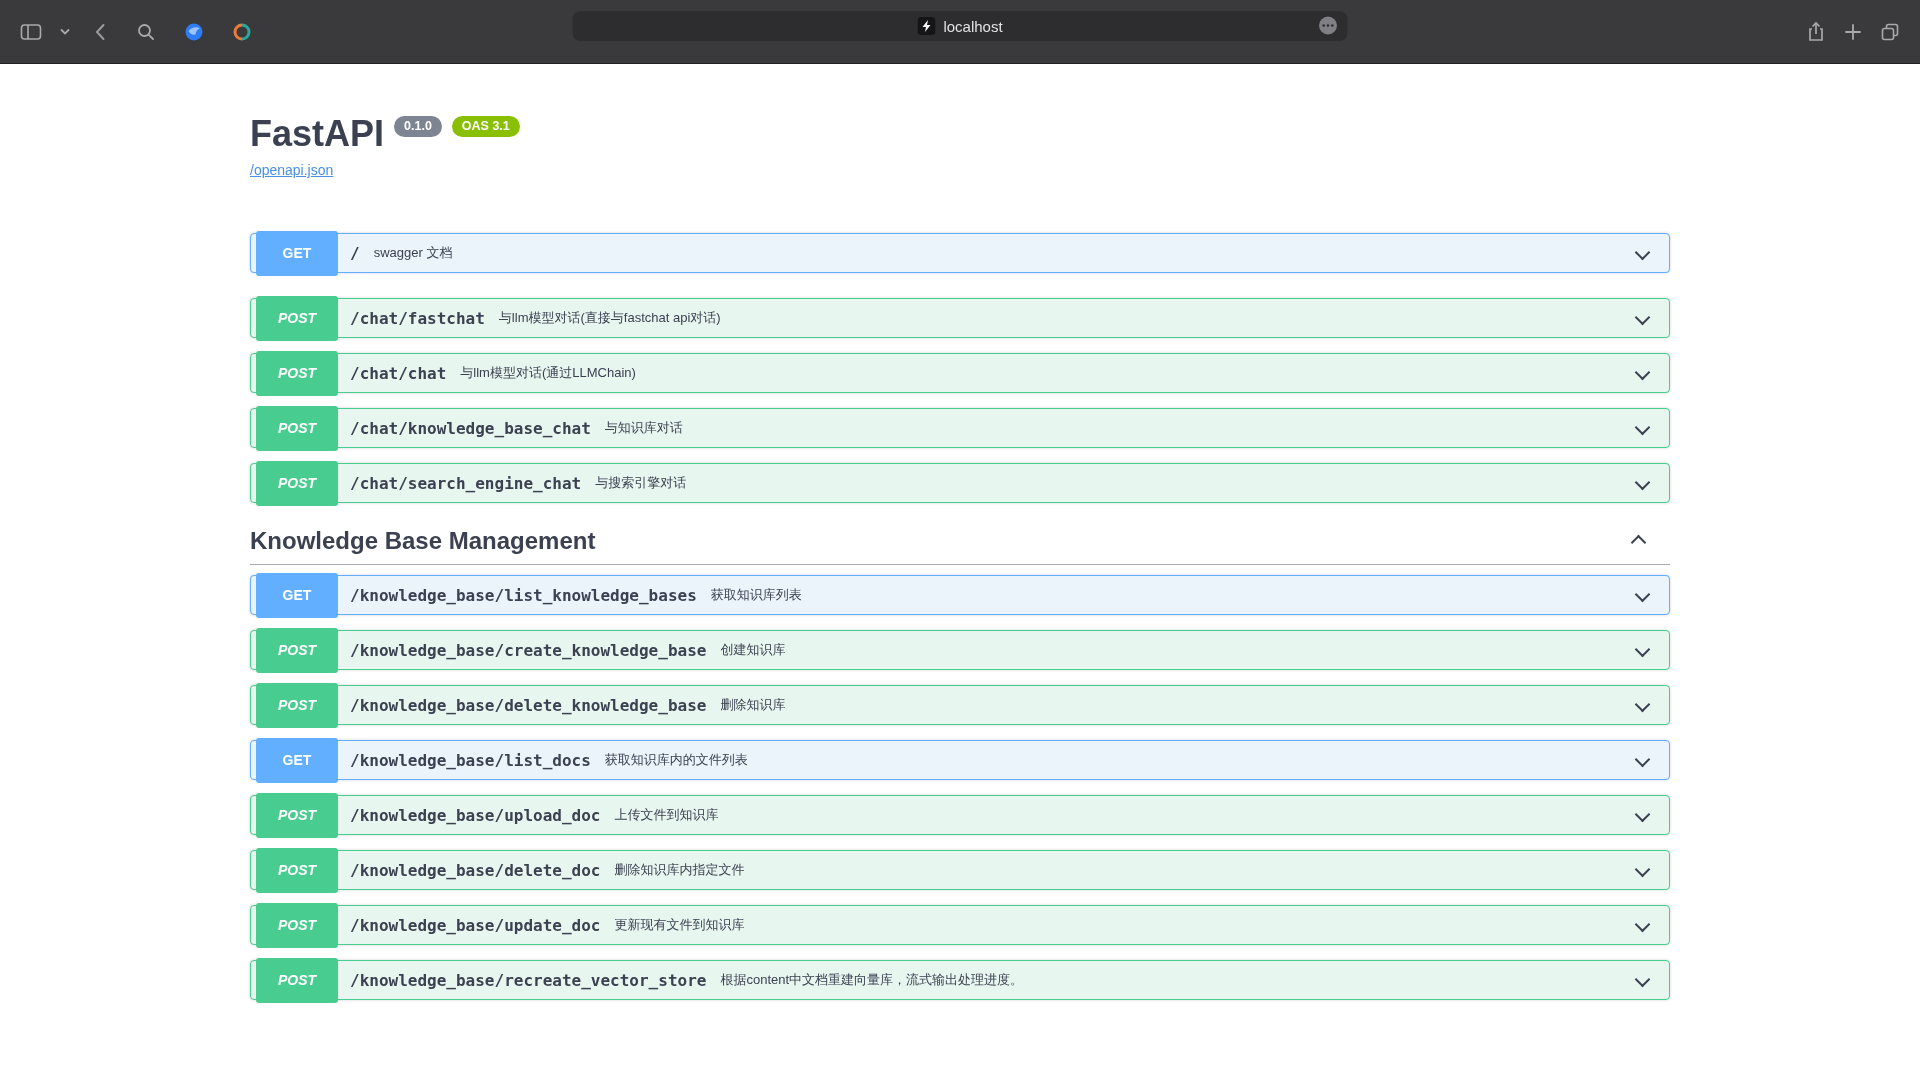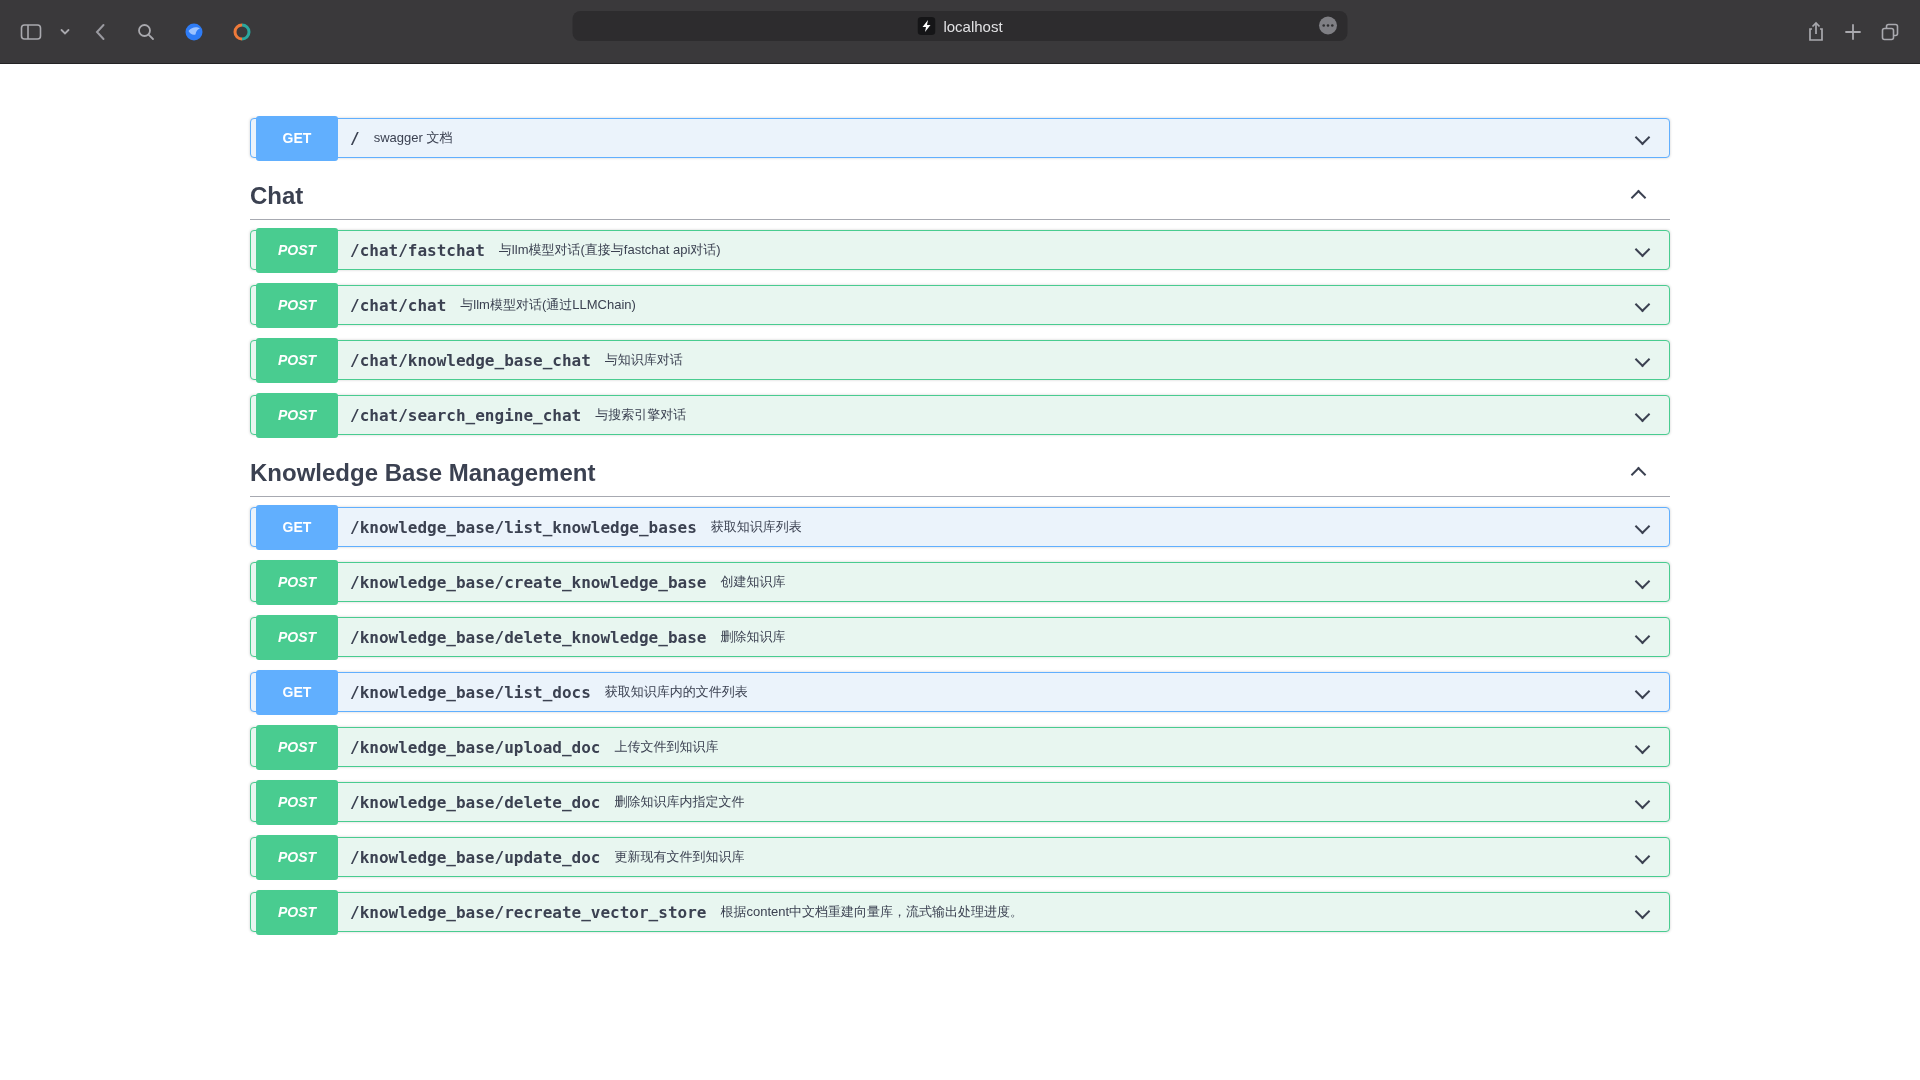--- a/index.html
+++ b/index.html
@@ -133,38 +133,42 @@
       <svg width="20" height="20" viewBox="0 0 20 20">
           <rect x="6.5" y="2.5" width="11" height="11" rx="2" fill="none" stroke="#a9a9ae" stroke-width="1.6"></rect>
           <rect x="2.5" y="6.5" width="11" height="11" rx="2" fill="#3a393b" stroke="#a9a9ae" stroke-width="1.6"></rect>
         </svg>
     </span>
   </div>
 </div>
 
 <div class="page">
   <div class="wrapper">
+    <div class="info">
+      <div class="title-row">
+        <h1 class="page-title">FastAPI</h1>
+        <span class="badge version">0.1.0</span>
+        <span class="badge oas">OAS 3.1</span>
+      </div>
+      <a class="spec-link">/openapi.json</a>
+    </div>
 
     <div class="sections">
   <section class="section">
     <div class="ops">
   <div class="op get">
     <span class="method">GET</span>
     <span class="path">/</span>
     <span class="desc">swagger 文档</span>
     <span class="chev-wrap"><span class="chev down"></span></span>
   </div>
 </div>
   </section>
 
   <section class="section">
-    <div class="section-header">
-      <h3 class="section-title">Chat</h3>
-      <span class="chev-wrap"><span class="chev up"></span></span>
-    </div>
     <div class="ops">
   <div class="op post">
     <span class="method">POST</span>
     <span class="path">/chat/fastchat</span>
     <span class="desc">与llm模型对话(直接与fastchat api对话)</span>
     <span class="chev-wrap"><span class="chev down"></span></span>
   </div>
 
   <div class="op post">
     <span class="method">POST</span>

